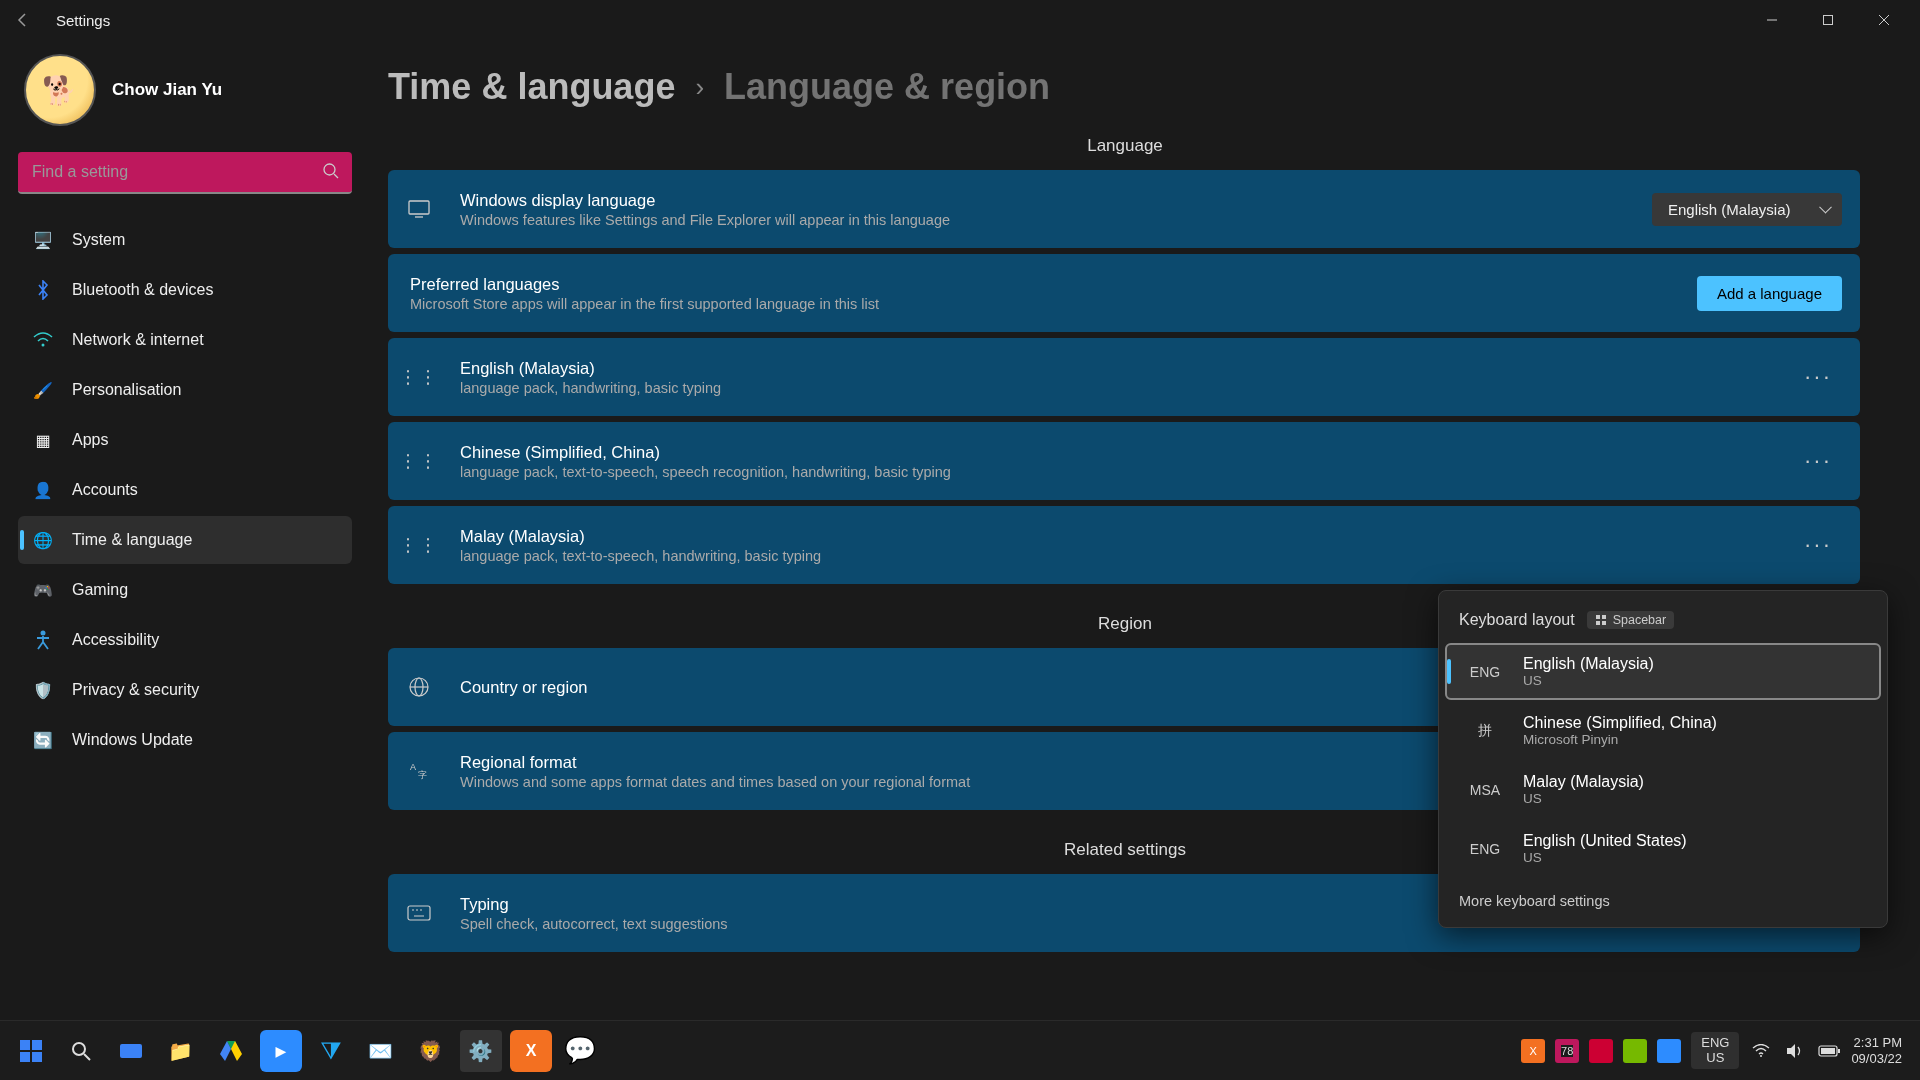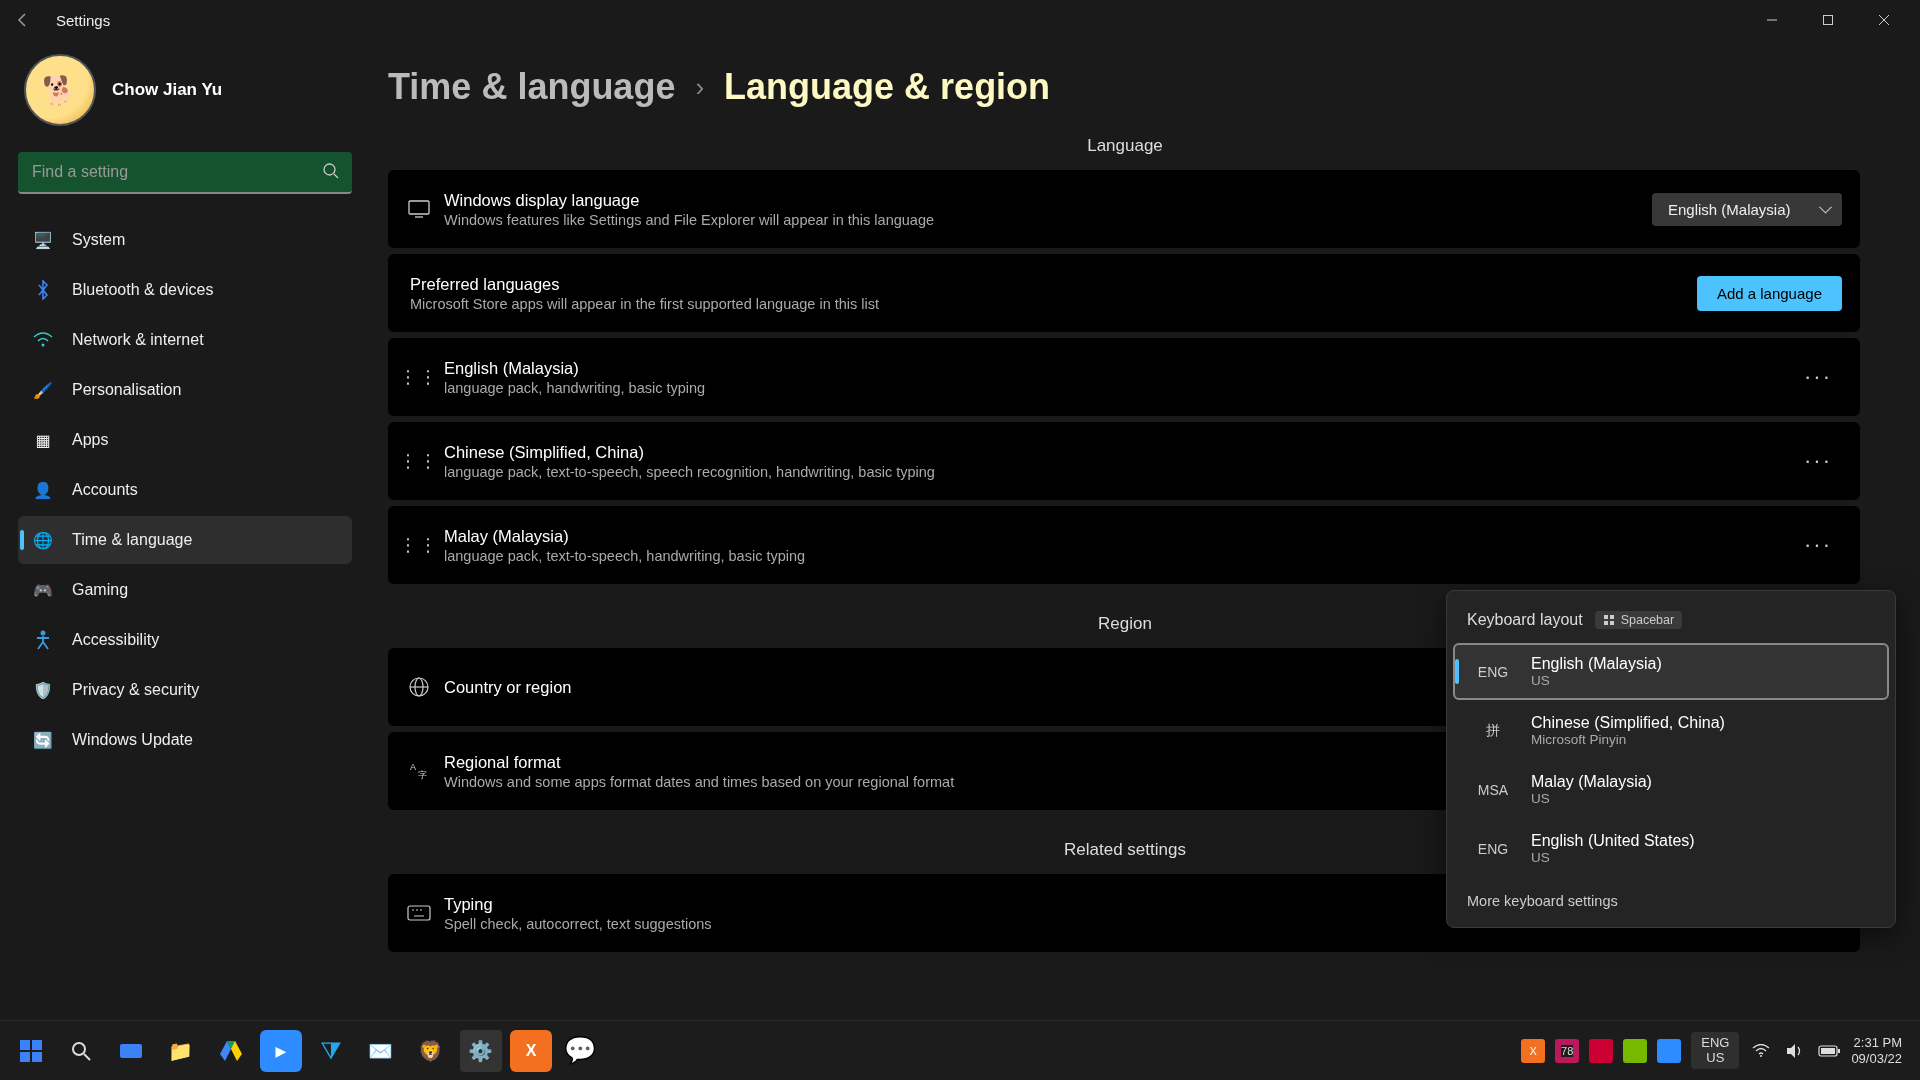--- a/index.html
+++ b/index.html
@@ -13,56 +13,56 @@
 .titlebar .winbtn { width: 56px; height: 40px; display: flex; align-items: center; justify-content: center; color: #ccc; }
 
 
 .app { display: flex; height: calc(1080px - 40px - 60px); }
 .sidebar { width: 370px; padding: 14px 18px; display: flex; flex-direction: column; }
 .profile { display: flex; align-items: center; gap: 16px; margin-bottom: 26px; padding-left: 6px; }
 .avatar { width: 72px; height: 72px; border-radius: 50%; background: radial-gradient(circle at 35% 35%, #ffe08a 0 60%, #e0a030 100%); border: 2px solid #555; display:flex; align-items:center; justify-content:center; font-size:28px;}
 .profile-name { font-size: 17px; font-weight: 600; }
 
 .search { position: relative; margin-bottom: 22px; }
-.search input { width: 100%; height: 42px; background: #14532d; border: none; border-bottom: 2px solid #888; border-radius: 4px; color: #ddd; padding: 0 40px 0 14px; font-size: 16px; }
+.search input { width: 100%; height: 42px; background: #be185d; border: none; border-bottom: 2px solid #888; border-radius: 4px; color: #ddd; padding: 0 40px 0 14px; font-size: 16px; }
 .search input::placeholder { color: #999; }
 .search .icon { position: absolute; right: 12px; top: 10px; color: #ccc; }
 
 .navlist { display: flex; flex-direction: column; gap: 2px; }
 .navitem { display: flex; align-items: center; gap: 18px; height: 48px; padding: 0 14px; border-radius: 6px; font-size: 16px; color: #eee; cursor: pointer; position: relative; }
 .navitem.active { background: #2e2e2e; }
 .navitem.active::before { content: ""; position: absolute; left: 2px; top: 14px; bottom: 14px; width: 4px; background: #4cc2ff; border-radius: 2px; }
 .navicon { width: 22px; height: 22px; display: flex; align-items: center; justify-content: center; font-size: 16px; }
 
 
 .content { flex: 1; padding: 26px 60px 0 18px; overflow-y: auto; }
 .breadcrumb { display: flex; align-items: center; gap: 20px; margin-bottom: 28px; }
 .breadcrumb .parent { font-size: 36px; font-weight: 600; color: #bbb; }
 .breadcrumb .sep { font-size: 26px; color: #888; }
-.breadcrumb .current { font-size: 36px; font-weight: 600; color: #fef9c3; }
+.breadcrumb .current { font-size: 36px; font-weight: 600; color: #737373; }
 
 .section-h { font-size: 17px; color: #ddd; margin: 10px 0 14px 2px; font-weight: 500; text-align: center; }
 
-.card { background: #000000; border-radius: 6px; margin-bottom: 6px; padding: 16px 18px; display: flex; align-items: center; gap: 12px; min-height: 78px; position: relative; }
+.card { background: #0c4a6e; border-radius: 6px; margin-bottom: 6px; padding: 16px 18px; display: flex; align-items: center; gap: 28px; min-height: 78px; position: relative; }
 .card .lead-icon { width: 26px; display: flex; justify-content: center; color: #ccc; font-size: 18px; }
 .card .texts { flex: 1; }
 .card .title { font-size: 16.5px; color: #fff; }
 .card .sub { font-size: 14.5px; color: #aaa; margin-top: 2px; }
 .card .action { margin-left: auto; }
 
 .dropdown { background: #383838; border-radius: 4px; padding: 8px 36px 8px 16px; font-size: 15px; color: #eee; position: relative; min-width: 190px; display:inline-block; }
 .dropdown::after { content: ""; position: absolute; right: 12px; top: 50%; width: 8px; height: 8px; border-right: 1.5px solid #ccc; border-bottom: 1.5px solid #ccc; transform: translateY(-70%) rotate(45deg); }
 
 .btn-accent { background: #4cc2ff; color: #000; border-radius: 4px; padding: 9px 20px; font-size: 15px; font-weight: 500; display: inline-block; }
 
 .drag-icon { color: #999; font-size: 18px; letter-spacing: 2px;}
 .more { color: #ccc; font-size: 22px; letter-spacing: 2px; padding: 4px 10px; }
 
 
-.kbd-popup { position: absolute; right: 24px; top: 590px; width: 450px; background: #242424; border: 1px solid #3a3a3a; border-radius: 8px; padding: 14px 0 10px 0; box-shadow: 0 8px 30px rgba(0,0,0,.6); z-index: 50; }
+.kbd-popup { position: absolute; right: 32px; top: 590px; width: 450px; background: #242424; border: 1px solid #3a3a3a; border-radius: 8px; padding: 14px 0 10px 0; box-shadow: 0 8px 30px rgba(0,0,0,.6); z-index: 50; }
 .kbd-popup .hdr { display: flex; align-items: center; gap: 12px; padding: 6px 20px 12px 20px; font-size: 16px; color: #ddd; }
 .kbd-popup .hint { background: #3a3a3a; border-radius: 4px; padding: 2px 8px; font-size: 12.5px; color: #ccc; display:flex; align-items:center; gap:6px;}
 .kbd-popup .opt { display: flex; align-items: center; gap: 18px; padding: 12px 20px; cursor: pointer; border-radius: 6px; margin: 2px 6px; position: relative; }
 .kbd-popup .opt.sel { background: #333; outline: 2px solid #888; outline-offset: -2px; }
 .kbd-popup .opt.sel::before { content:""; position:absolute; left:2px; top:16px; bottom:16px; width:4px; background:#4cc2ff; border-radius:2px;}
 .kbd-popup .code { width: 40px; font-size: 14px; color: #ccc; text-align: center; overflow:hidden;}
 .kbd-popup .lang { font-size: 16px; }
 .kbd-popup .layout { font-size: 13.5px; color: #aaa; }
 .kbd-popup .more-link { padding: 14px 20px 8px 20px; font-size: 14.5px; color: #ccc; }
 

